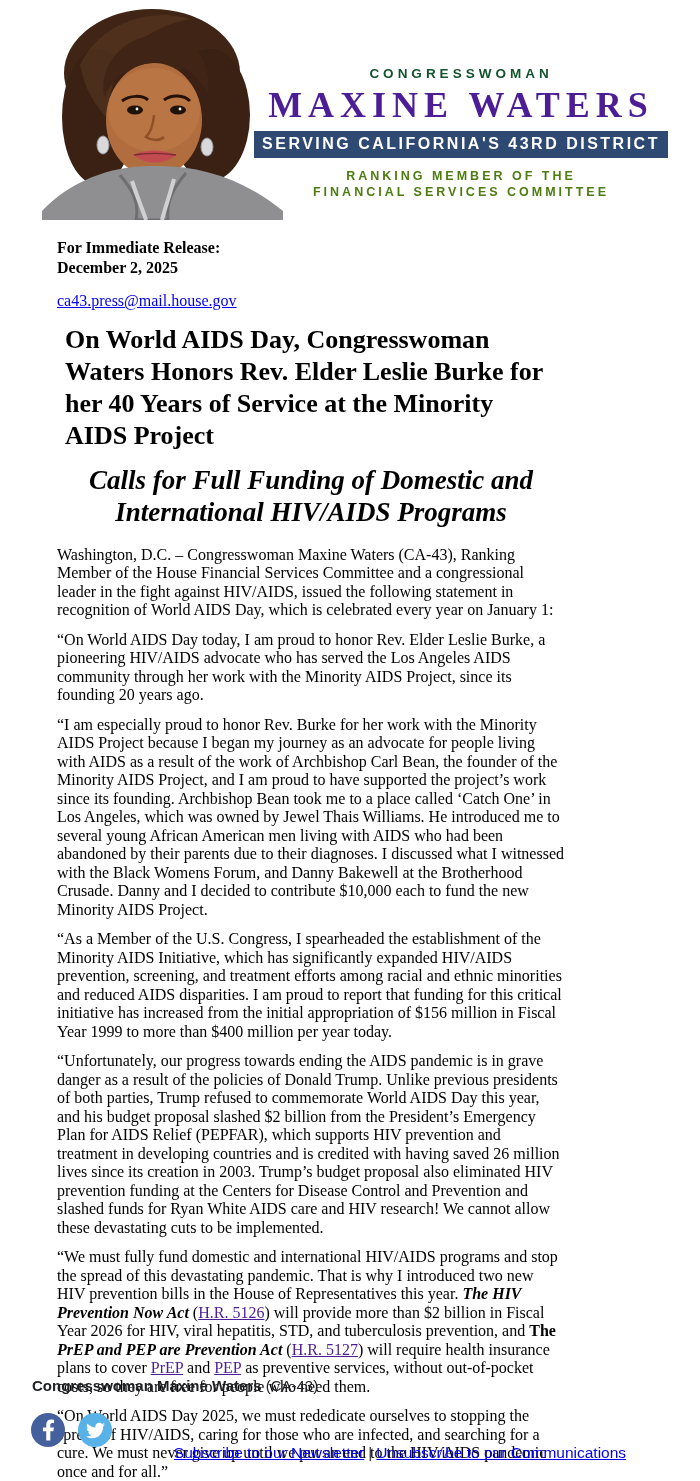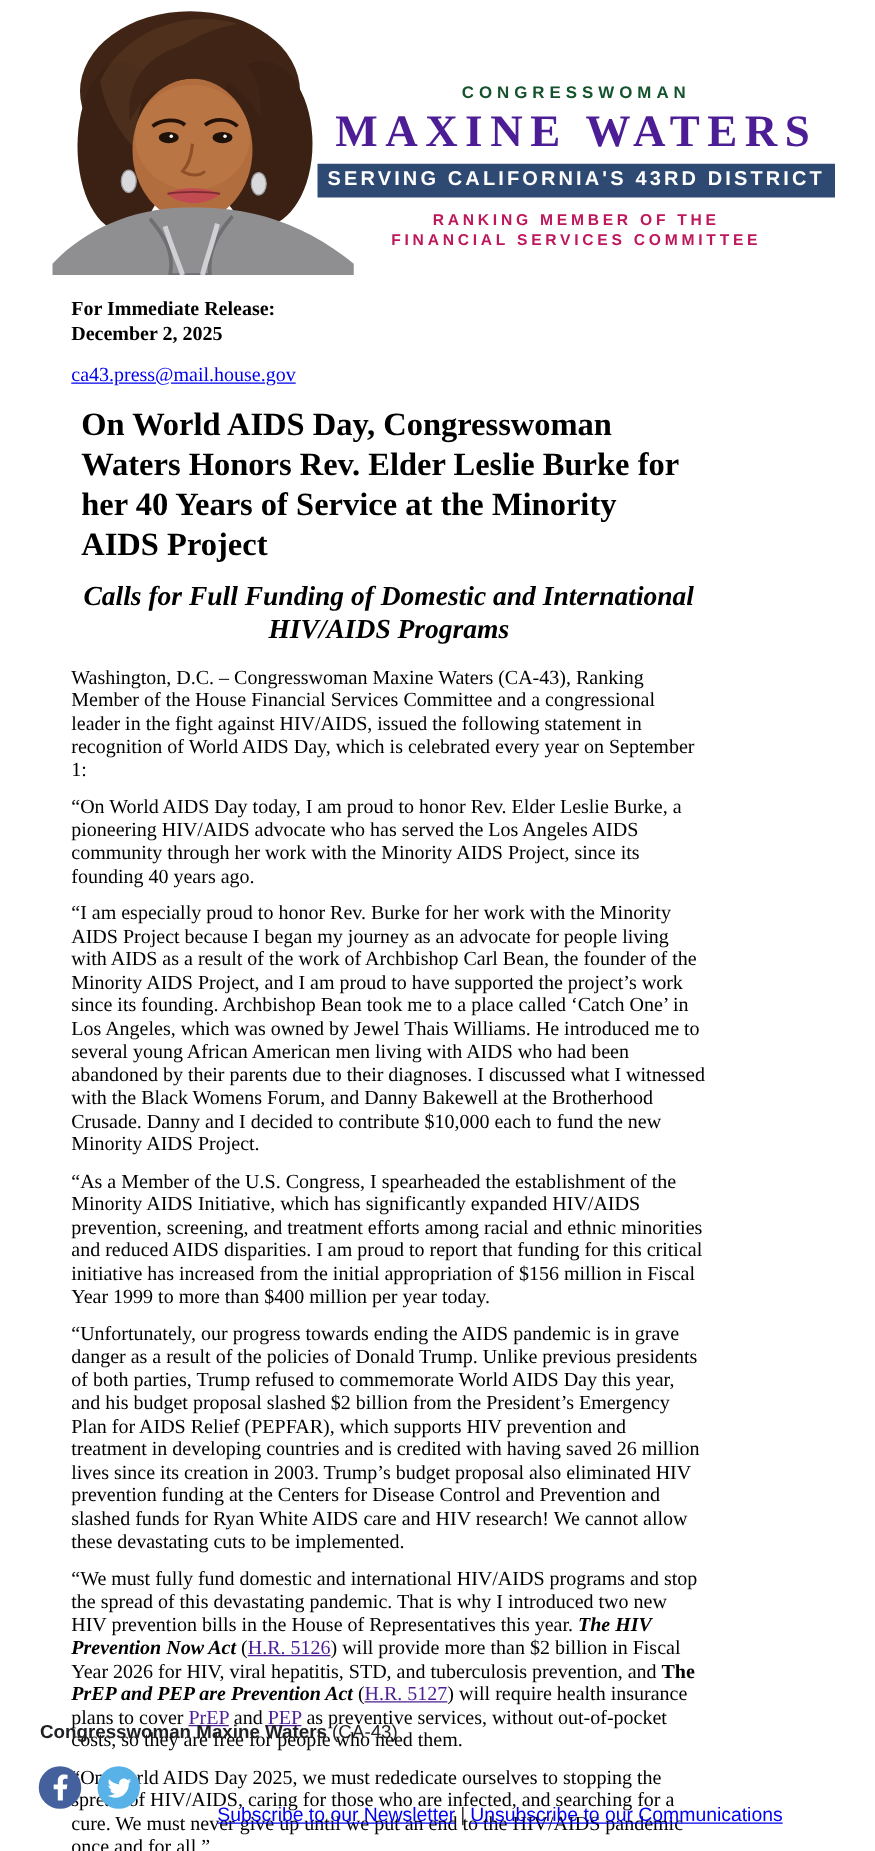--- a/index.html
+++ b/index.html
@@ -22,37 +22,37 @@
     font-family:"Liberation Serif", serif; font-size:36px; font-weight:700;
     letter-spacing:6px; color:#4c1d95; white-space:nowrap; margin-top:3px;
   }
   .district-banner {
     display:block; margin-top:5px; background:#2e4a72; color:#ffffff;
     font-family:"Liberation Sans", sans-serif; font-size:16px; font-weight:700;
     letter-spacing:2.5px; padding:4px 4px 5px 4px; white-space:nowrap;
   }
   .ranking-lines {
     margin-top:10px; font-family:"Liberation Sans", sans-serif;
-    font-size:12.5px; font-weight:700; letter-spacing:3px; color:#be185d; line-height:1.3;
+    font-size:12.5px; font-weight:700; letter-spacing:3px; color:#4d7c0f; line-height:1.3;
   }
 
   
   .content { padding:14px 43px 0 57px; width:608px; }
   .release-label { font-size:16px; font-weight:700; line-height:20px; }
   .release-date  { font-size:16px; line-height:20px;font-weight:bold; }
   .email-link {
     display:inline-block; margin-top:13px; font-size:16px; line-height:20px;
     color:#0000EE; text-decoration:underline;
   }
   h1.headline {
     margin-top:13px; text-align:left; font-size:26px; font-weight:700; line-height:1.23;
     padding:0 8px;
   }
   h2.subheadline {
-    margin-top:12px; text-align:center; font-size:22px; font-weight:700; font-style:italic;
+    margin-top:12px; text-align:center; font-size:27px; font-weight:700; font-style:italic;
     line-height:1.2;
   }
   p.body-par { margin-top:11px; font-size:16px; line-height:18.5px; max-width:600px; }
   p.body-par:first-of-type { margin-top:17px; }
   .inline-link { color:#4c1d95; text-decoration:underline; }
   .end-mark { margin-top:24px; text-align:center; font-size:16px; max-width:600px; }
 
   
   .footer { position:absolute; left:0; top:1376px; width:700px; height:105px; }
   .signature {
@@ -132,22 +132,22 @@
 
   <main class="content">
     <div class="release-label">For Immediate Release:</div>
     <div class="release-date">December 2, 2025</div>
 
     <a href="#" class="email-link">ca43.press@mail.house.gov</a>
 
     <h1 class="headline">On World AIDS Day, Congresswoman Waters Honors Rev. Elder Leslie Burke for her 40 Years of Service at the Minority AIDS Project</h1>
     <h2 class="subheadline">Calls for Full Funding of Domestic and International HIV/AIDS Programs</h2>
 
-    <p class="body-par"><span style="font-weight: 400;">Washington, D.C. – Congresswoman Maxine Waters (CA-43)</span><span>, Ranking Member of the House Financial Services Committee and a congressional leader in the fight against HIV/AIDS, issued the following statement in recognition of World AIDS Day, which is celebrated every year on September 1:</span></p>
-    <p class="body-par"><span>“On World AIDS Day today, I am proud to honor Rev. Elder Leslie Burke, a pioneering HIV/AIDS advocate who has served the Los Angeles AIDS community through her work with the Minority AIDS Project, since its founding 40 years ago.</span></p>
+    <p class="body-par"><span style="font-weight: 400;">Washington, D.C. – Congresswoman Maxine Waters (CA-43)</span><span>, Ranking Member of the House Financial Services Committee and a congressional leader in the fight against HIV/AIDS, issued the following statement in recognition of World AIDS Day, which is celebrated every year on January 1:</span></p>
+    <p class="body-par"><span>“On World AIDS Day today, I am proud to honor Rev. Elder Leslie Burke, a pioneering HIV/AIDS advocate who has served the Los Angeles AIDS community through her work with the Minority AIDS Project, since its founding 20 years ago.</span></p>
     <p class="body-par"><span>“I am especially proud to honor Rev. Burke for her work with the Minority AIDS Project because I began my journey as an advocate for people living with AIDS as a result of the work of Archbishop Carl Bean, the founder of the Minority AIDS Project, and I am proud to have supported the project’s work since its founding. Archbishop Bean took me to a place called ‘Catch One’ in Los Angeles, which was owned by Jewel Thais Williams. He introduced me to several young African American men living with AIDS who had been abandoned by their parents due to their diagnoses. I discussed what I witnessed with the Black Womens Forum, and Danny Bakewell at the Brotherhood Crusade. Danny and I decided to contribute $10,000 each to fund the new Minority AIDS Project.</span></p>
     <p class="body-par"><span>“As a Member of the U.S. Congress, I spearheaded the establishment of the Minority AIDS Initiative, which has significantly expanded HIV/AIDS prevention, screening, and treatment efforts among racial and ethnic minorities and reduced AIDS disparities. I am proud to report that funding for this critical initiative has increased from the initial appropriation of $156 million in Fiscal Year 1999 to more than $400 million per year today.</span></p>
     <p class="body-par"><span>“Unfortunately, our progress towards ending the AIDS pandemic is in grave danger as a result of the policies of Donald Trump. Unlike previous presidents of both parties, Trump refused to commemorate World AIDS Day this year, and his budget proposal slashed $2 billion from the President’s Emergency Plan for AIDS Relief (PEPFAR), which supports HIV prevention and treatment in developing countries and is credited with having saved 26 million lives since its creation in 2003. Trump’s budget proposal also eliminated HIV prevention funding at the Centers for Disease Control and Prevention and slashed funds for Ryan White AIDS care and HIV research! We cannot allow these devastating cuts to be implemented.</span></p>
     <p class="body-par"><span>“We must fully fund domestic and international HIV/AIDS programs and stop the spread of this devastating pandemic. That is why I introduced two new HIV prevention bills in the House of Representatives this year. </span><span style="font-weight: 700; font-style: italic;">The HIV Prevention Now Act</span><span> (</span><a href="#" class="inline-link">H.R. 5126</a><span>) will provide more than $2 billion in Fiscal Year 2026 for HIV, viral hepatitis, STD, and tuberculosis prevention, and </span><span style="font-weight: 700;">The </span><span style="font-weight: 700; font-style: italic;">PrEP and PEP are Prevention Act</span><span> (</span><a href="#" class="inline-link">H.R. 5127</a><span>) will require health insurance plans to cover </span><a href="#" class="inline-link">PrEP</a><span> and </span><a href="#" class="inline-link">PEP</a><span> as preventive services, without out-of-pocket costs, so they are free for people who need them.</span></p>
     <p class="body-par"><span>“On World AIDS Day 2025, we must rededicate ourselves to stopping the spread of HIV/AIDS, caring for those who are infected, and searching for a cure. We must never give up until we put an end to the HIV/AIDS pandemic once and for all.”</span></p>
 
     <div class="end-mark">###</div>
   </main>
 
   <footer class="footer">

